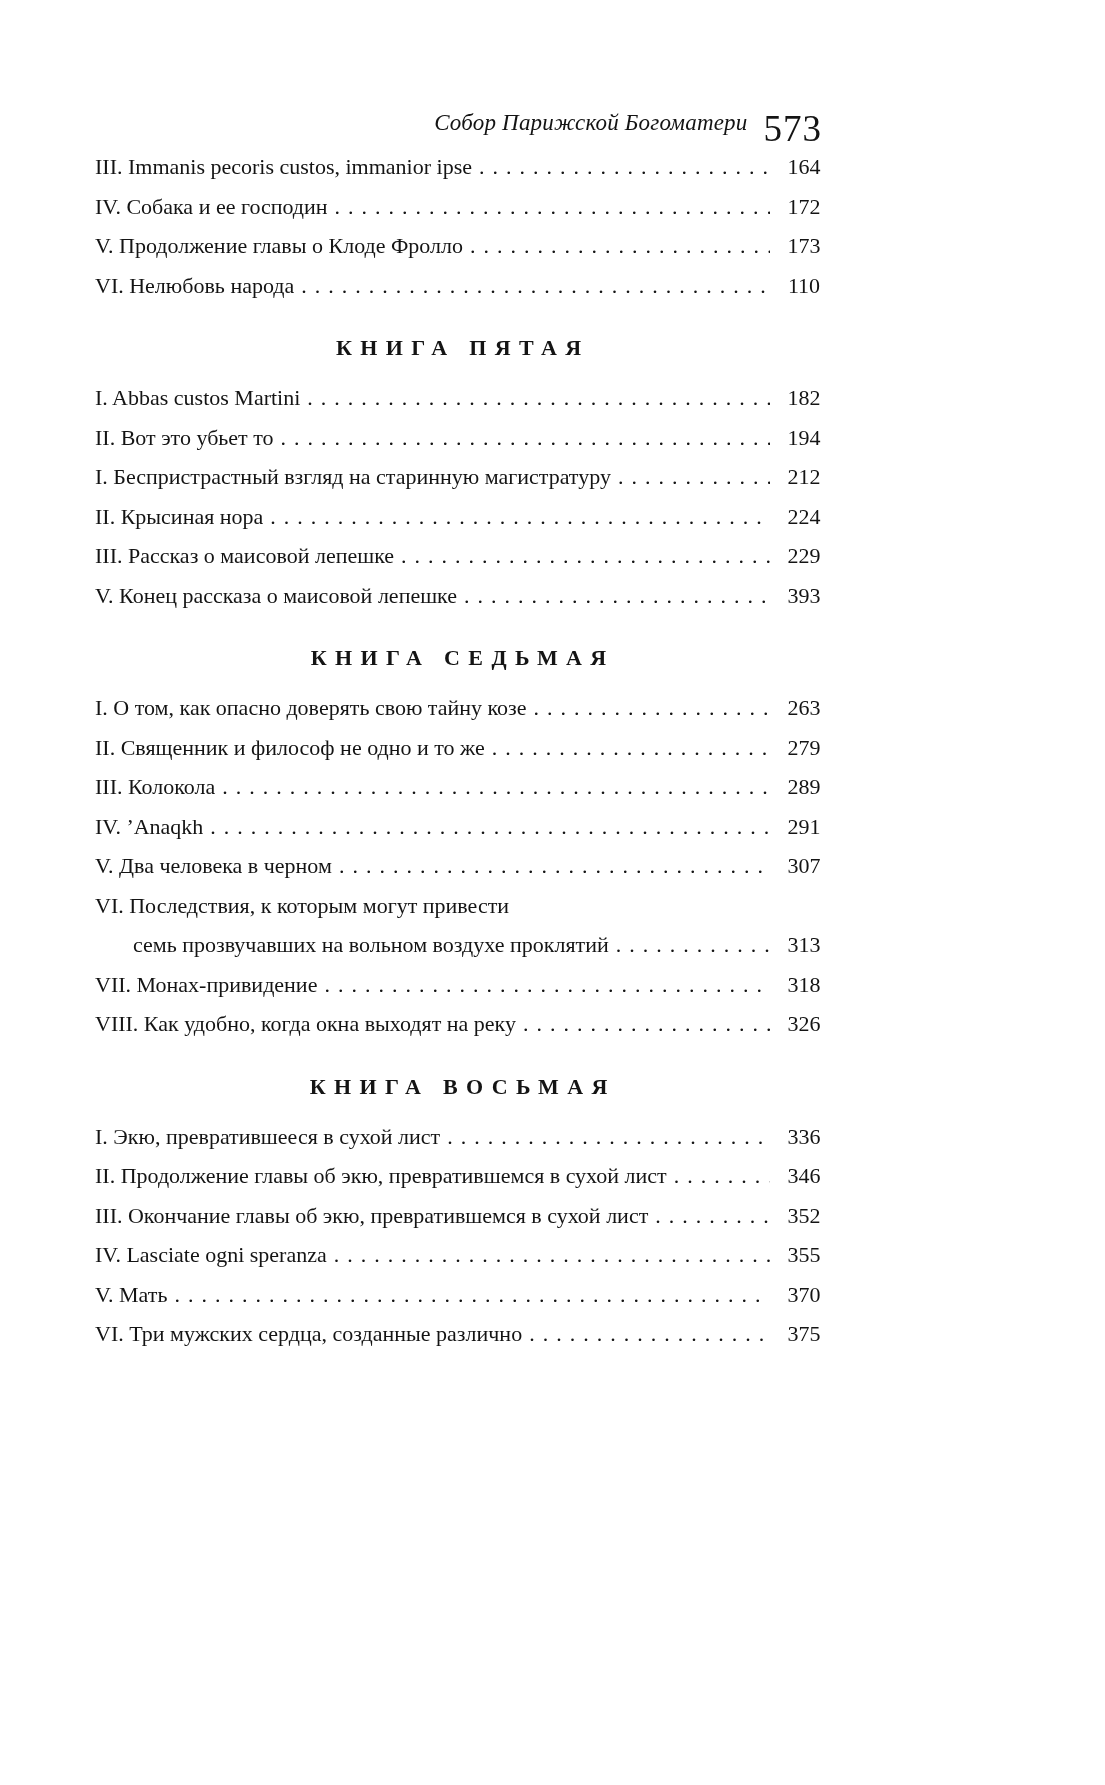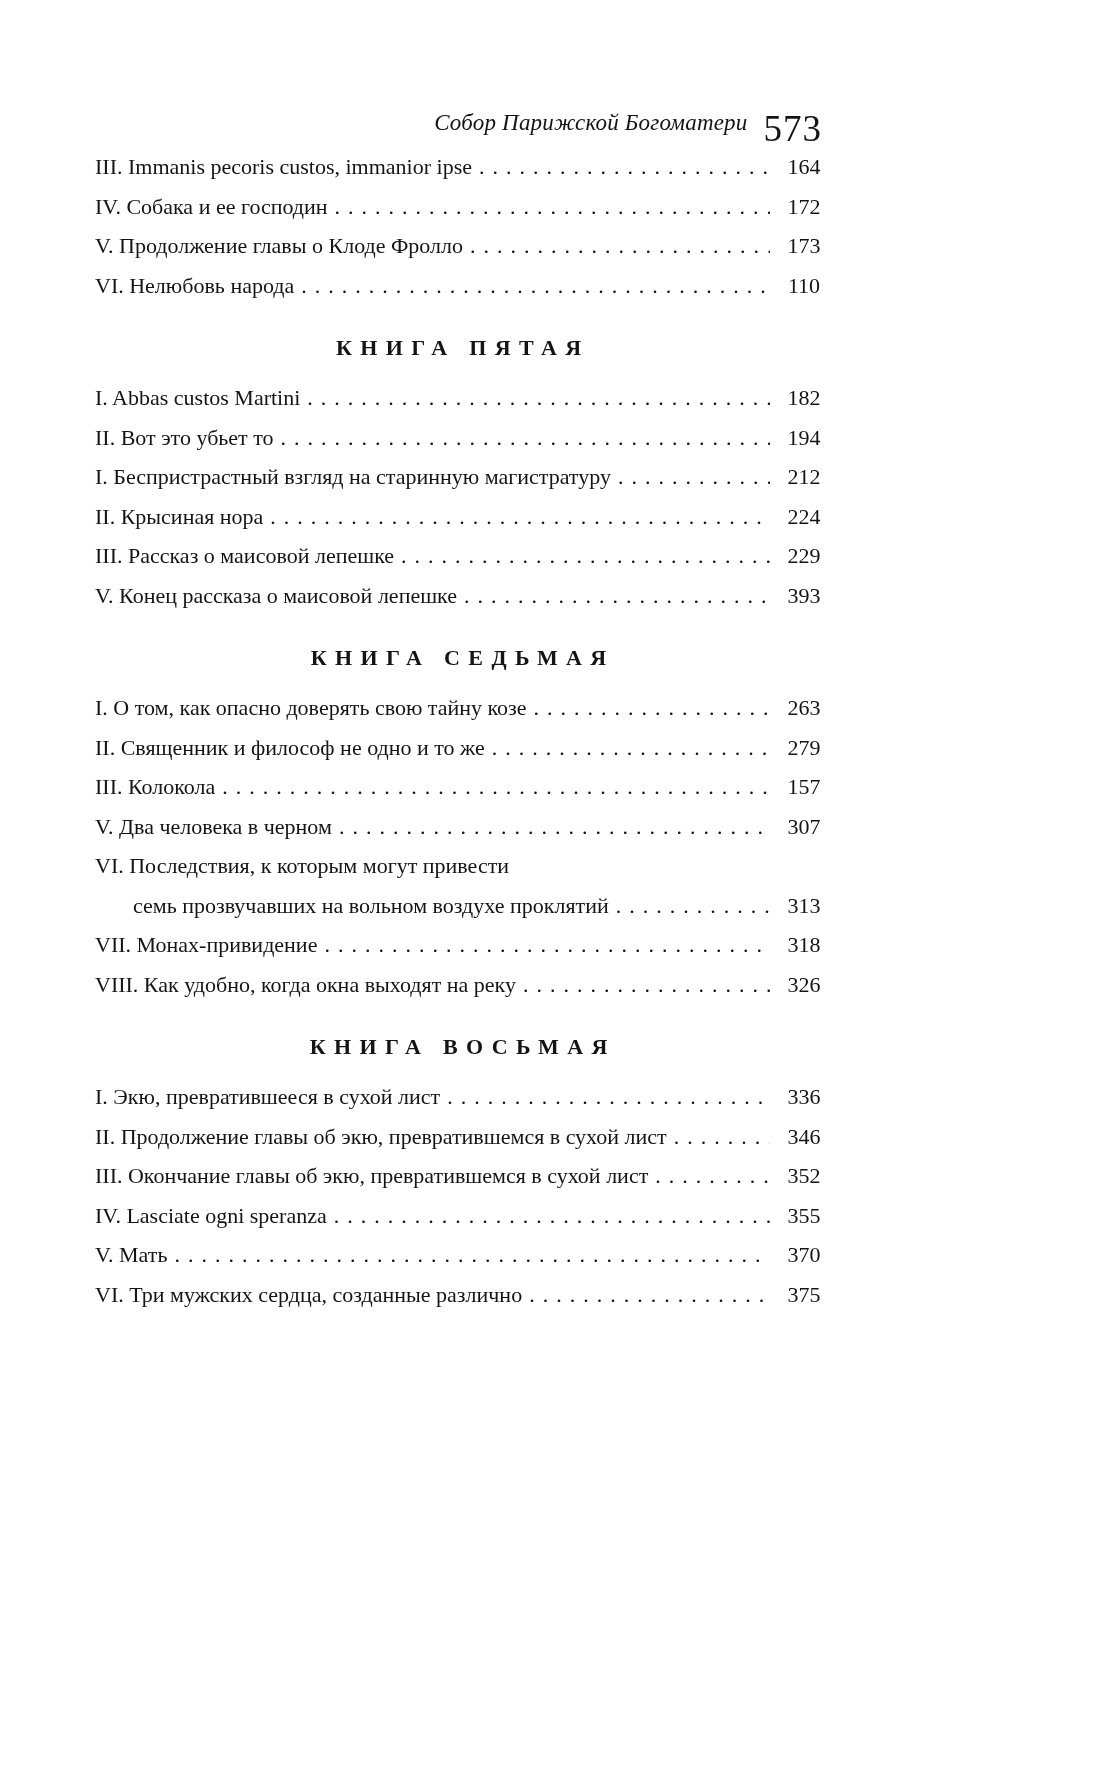--- a/index.html
+++ b/index.html
@@ -181,23 +181,28 @@
 
   <div class="entry">
     <span class="label">II. Священник и философ не одно и то же</span>
     <span class="leader"></span>
     <span class="pageno">279</span>
   </div>
 
   <div class="entry">
     <span class="label">III. Колокола</span>
     <span class="leader"></span>
-    <span class="pageno">157</span>
-  </div>
-
+    <span class="pageno">289</span>
+  </div>
+
+  <div class="entry">
+    <span class="label">IV. ’Anaqkh</span>
+    <span class="leader"></span>
+    <span class="pageno">291</span>
+  </div>
 
   <div class="entry">
     <span class="label">V. Два человека в черном</span>
     <span class="leader"></span>
     <span class="pageno">307</span>
   </div>
 
   <div class="entry">
     <span class="label">VI. Последствия, к которым могут привести</span>
 

